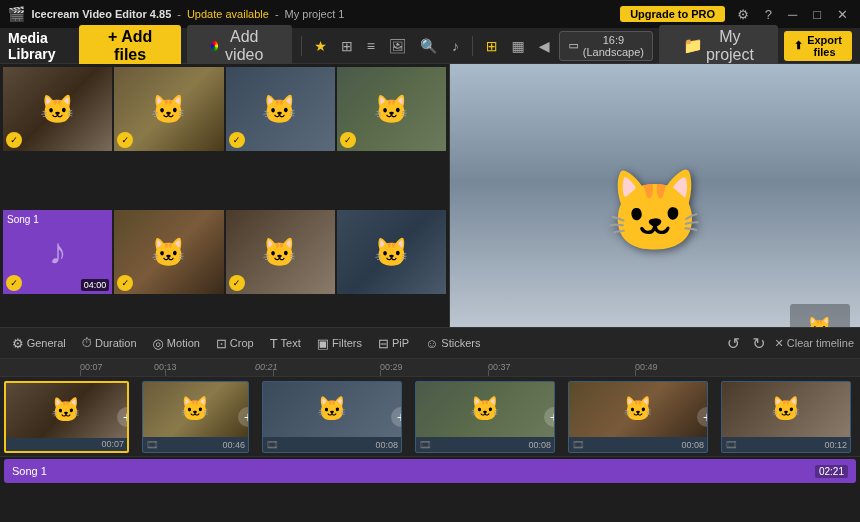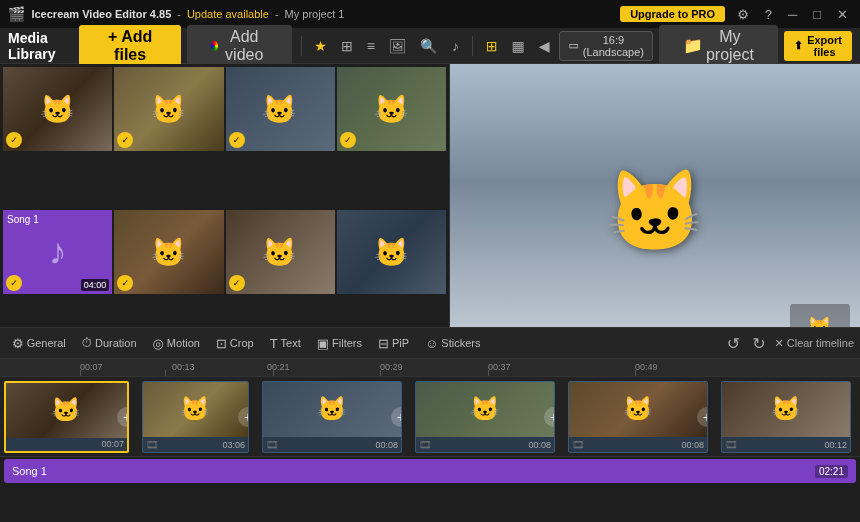--- a/index.html
+++ b/index.html
@@ -605,44 +605,44 @@
       <button class="clear-timeline-btn">
         <span>✕</span>
         <span>Clear timeline</span>
       </button>
     </div>
   </div>
 
   <div id="timeline-ruler">
     <div class="ruler-mark" style="left:80px;">00:07</div>
     <div class="ruler-line" style="left:80px;"></div>
-    <div class="ruler-mark" style="left:172px;text-align:center;">00:13</div>
+    <div class="ruler-mark" style="left:154px;text-align:center;">00:13</div>
     <div class="ruler-line" style="left:165px;"></div>
-    <div class="ruler-mark" style="left:267px;">00:21</div>
+    <div class="ruler-mark" style="left:255px;font-style:italic;">00:21</div>
     <div class="ruler-line" style="left:273px;"></div>
     <div class="ruler-mark" style="left:380px;">00:29</div>
     <div class="ruler-line" style="left:380px;"></div>
     <div class="ruler-mark" style="left:488px;">00:37</div>
     <div class="ruler-line" style="left:488px;"></div>
     <div class="ruler-mark" style="left:635px;">00:49</div>
     <div class="ruler-line" style="left:635px;"></div>
   </div>
 
   <div id="video-track">
 
     <div class="track-clip selected" style="width:125px;">
       <div class="clip-thumb-img cat-bg-1" style="height:55px;display:flex;align-items:center;justify-content:center;font-size:24px;">🐱</div>
       <span class="clip-duration">00:07</span>
       <div class="clip-add-btn">+</div>
     </div>
 
     <div class="track-clip" style="width:107px;margin-left:12px;">
       <div class="clip-thumb-img cat-bg-2" style="height:55px;display:flex;align-items:center;justify-content:center;font-size:24px;">🐱</div>
       <span class="clip-film-icon">🎞</span>
-      <span class="clip-duration">03:06</span>
+      <span class="clip-duration">00:46</span>
       <div class="clip-add-btn">+</div>
     </div>
 
     <div class="track-clip" style="width:140px;margin-left:12px;">
       <div class="clip-thumb-img cat-bg-3" style="height:55px;display:flex;align-items:center;justify-content:center;font-size:24px;">🐱</div>
       <span class="clip-film-icon">🎞</span>
       <span class="clip-duration">00:08</span>
       <div class="clip-add-btn">+</div>
     </div>
 

